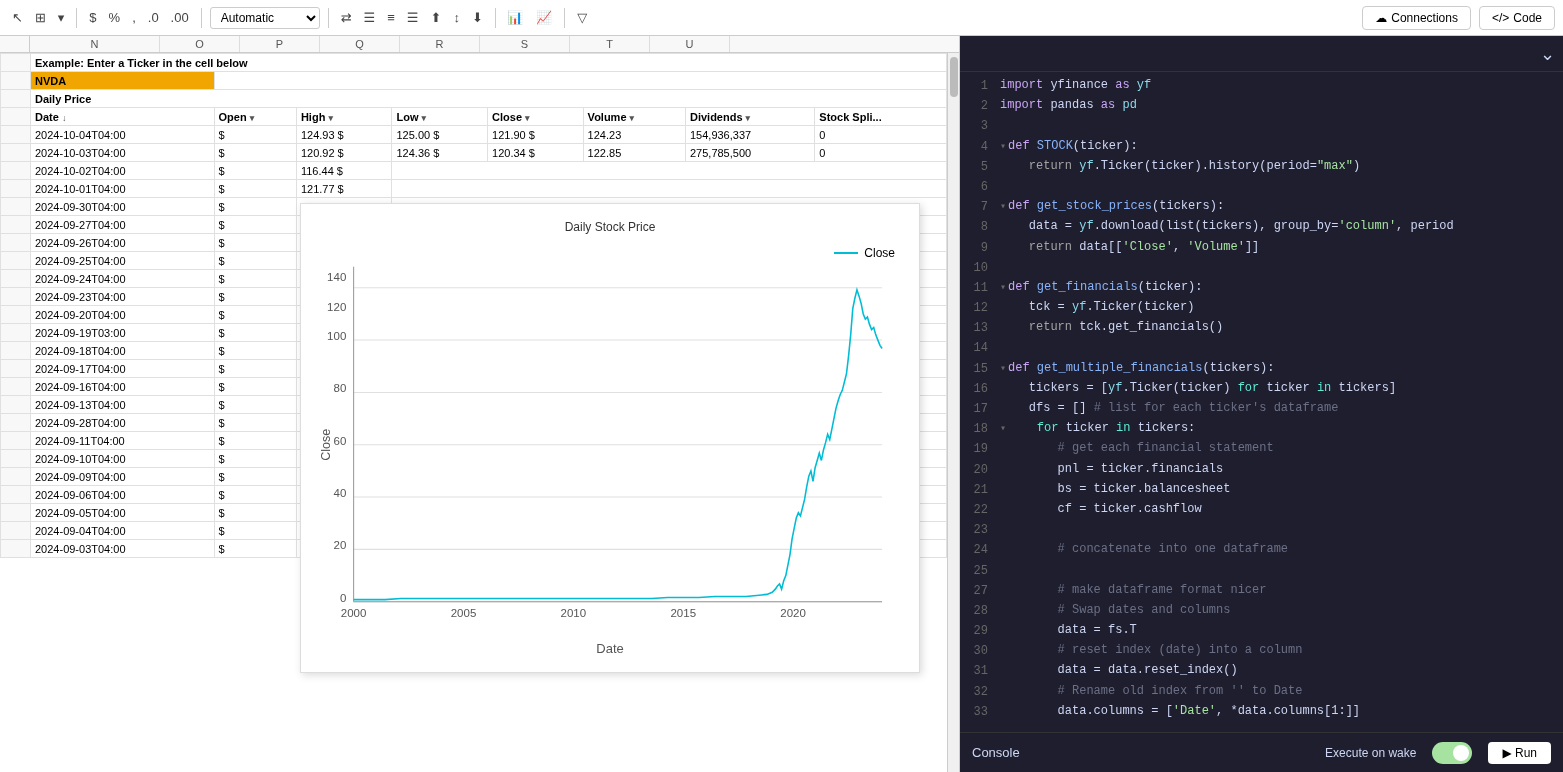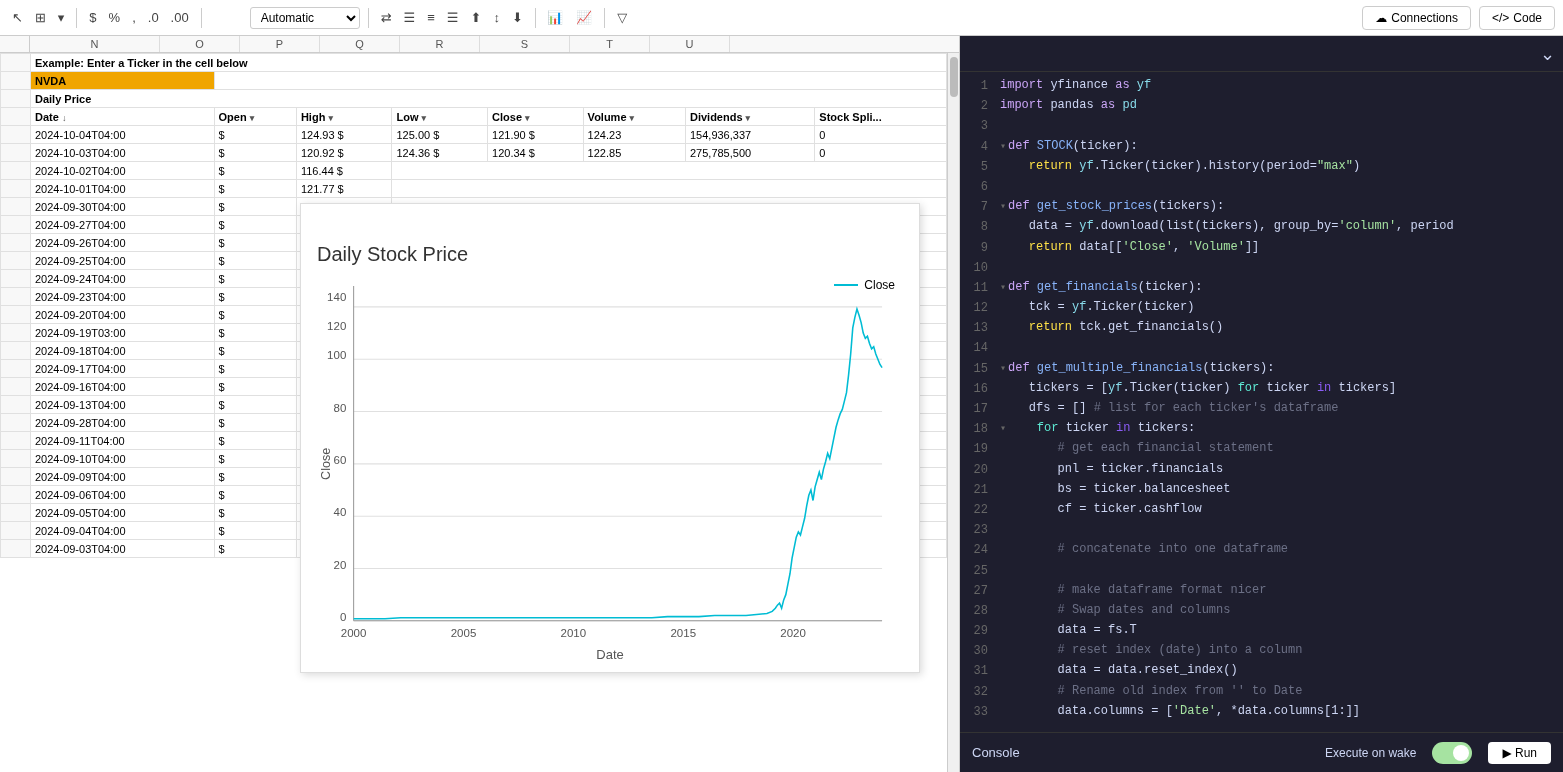--- a/index.html
+++ b/index.html
@@ -10,21 +10,21 @@
       display: flex; align-items: center; gap: 4px; padding: 4px 8px;
       border-bottom: 1px solid #ccc; background: #fff; height: 36px; flex-shrink: 0;
     }
     .toolbar-btn {
       background: none; border: none; cursor: pointer; padding: 2px 4px;
       font-size: 13px; color: #444; display: flex; align-items: center;
     }
     .toolbar-divider { width: 1px; height: 20px; background: #ccc; margin: 0 4px; }
     .toolbar-select {
       border: 1px solid #ccc; padding: 2px 6px; font-size: 12px;
-      border-radius: 3px; background: #fff; width: 110px; margin-left: 40px;
+      border-radius: 3px; background: #fff; width: 110px;
     }
     .toolbar-right { margin-left: auto; display: flex; gap: 8px; }
     .connections-btn, .code-btn {
       border: 1px solid #ccc; padding: 4px 12px; border-radius: 4px;
       background: #fff; cursor: pointer; font-size: 12px; display: flex; align-items: center; gap: 4px;
     }
 
     
     .main { display: flex; flex: 1; overflow: hidden; }
 
@@ -93,25 +93,25 @@
     }
 
     .code-line { display: flex; align-items: flex-start; }
     .line-num {
       width: 40px; min-width: 40px; text-align: right; padding-right: 12px;
       color: #666; user-select: none; font-size: 12px; padding-top: 1px;
     }
     .line-content { flex: 1; color: #cdd6f4; white-space: pre; }
 
     .kw-def { color: #cba6f7; }
-    .kw-return { color: #fde047; }
+    .kw-return { color: #a3a3a3; }
     .kw-import { color: #cba6f7; }
     .kw-as { color: #cba6f7; }
     .kw-for { color: #5eead4; }
-    .kw-in { color: #8b5cf6; }
+    .kw-in { color: #5eead4; }
     .fn-name { color: #89b4fa; }
     .str-val { color: #a6e3a1; }
     .comment { color: #6c7086; }
     .punct { color: #cdd6f4; }
     .collapse-icon { color: #666; font-size: 10px; margin-right: 2px; cursor: pointer; }
 
     
     .console-bar {
       height: 40px; border-top: 1px solid #333; display: flex; align-items: center;
       padding: 16px 12px; gap: 12px; background: #1e1e2e; flex-shrink: 0;
@@ -131,21 +131,21 @@
       background: #fff; border: none; padding: 4px 14px; border-radius: 4px;
       cursor: pointer; font-size: 12px; display: flex; align-items: center; gap: 4px;
     }
 
     
     .chart-overlay {
       position: absolute; left: 300px; top: 150px; width: 620px; height: 470px;
       background: #fff; border: 1px solid #ddd; box-shadow: 2px 2px 8px rgba(0,0,0,0.15);
       z-index: 10; padding: 16px; display: flex; flex-direction: column;
     }
-    .chart-title { font-size: 20px; color: #333; margin-bottom: 8px; margin-top: 23px; }
+    .chart-title { text-align: center; font-size: 12px; color: #333; margin-bottom: 8px; }
     .chart-area { flex: 1; position: relative; }
     .chart-x-label { text-align: center; font-size: 13px; color: #555; margin-top: 4px; }
 
     .chart-legend {
       position: absolute; top: 4px; right: 8px;
       display: flex; align-items: center; gap: 6px; font-size: 12px;
     }
     .legend-line { width: 24px; height: 2px; background: #00bcd4; }
 
     svg.chart-svg { width: 100%; height: 100%; }

